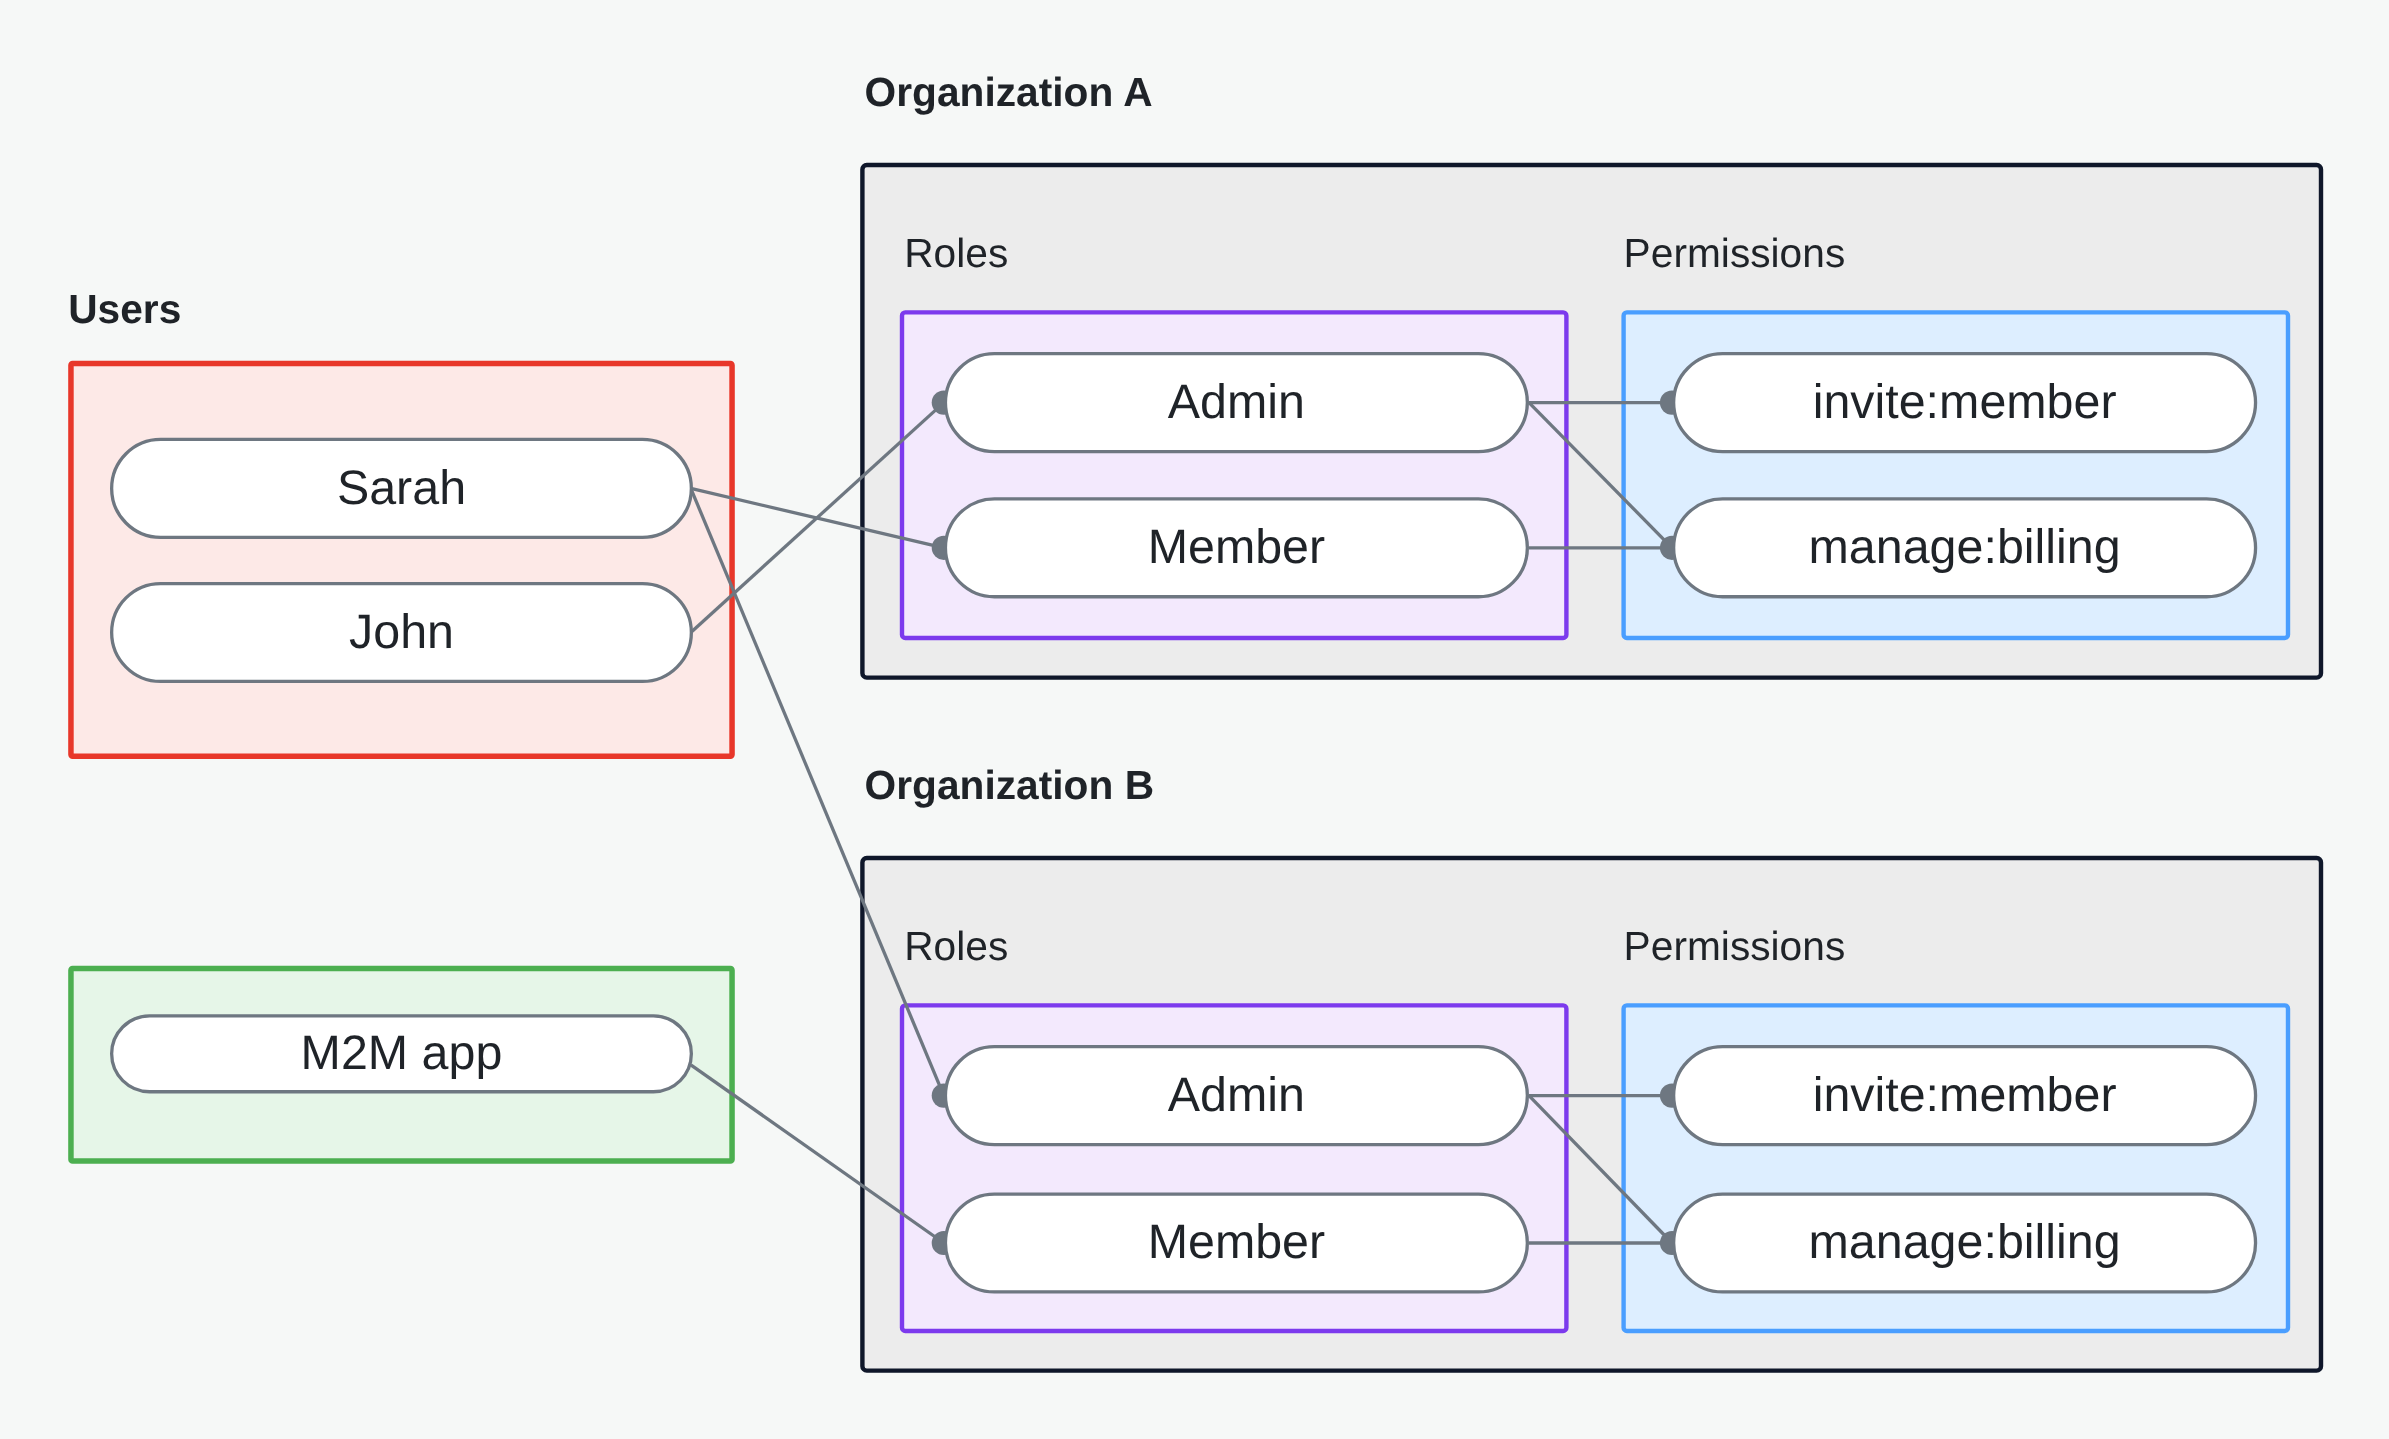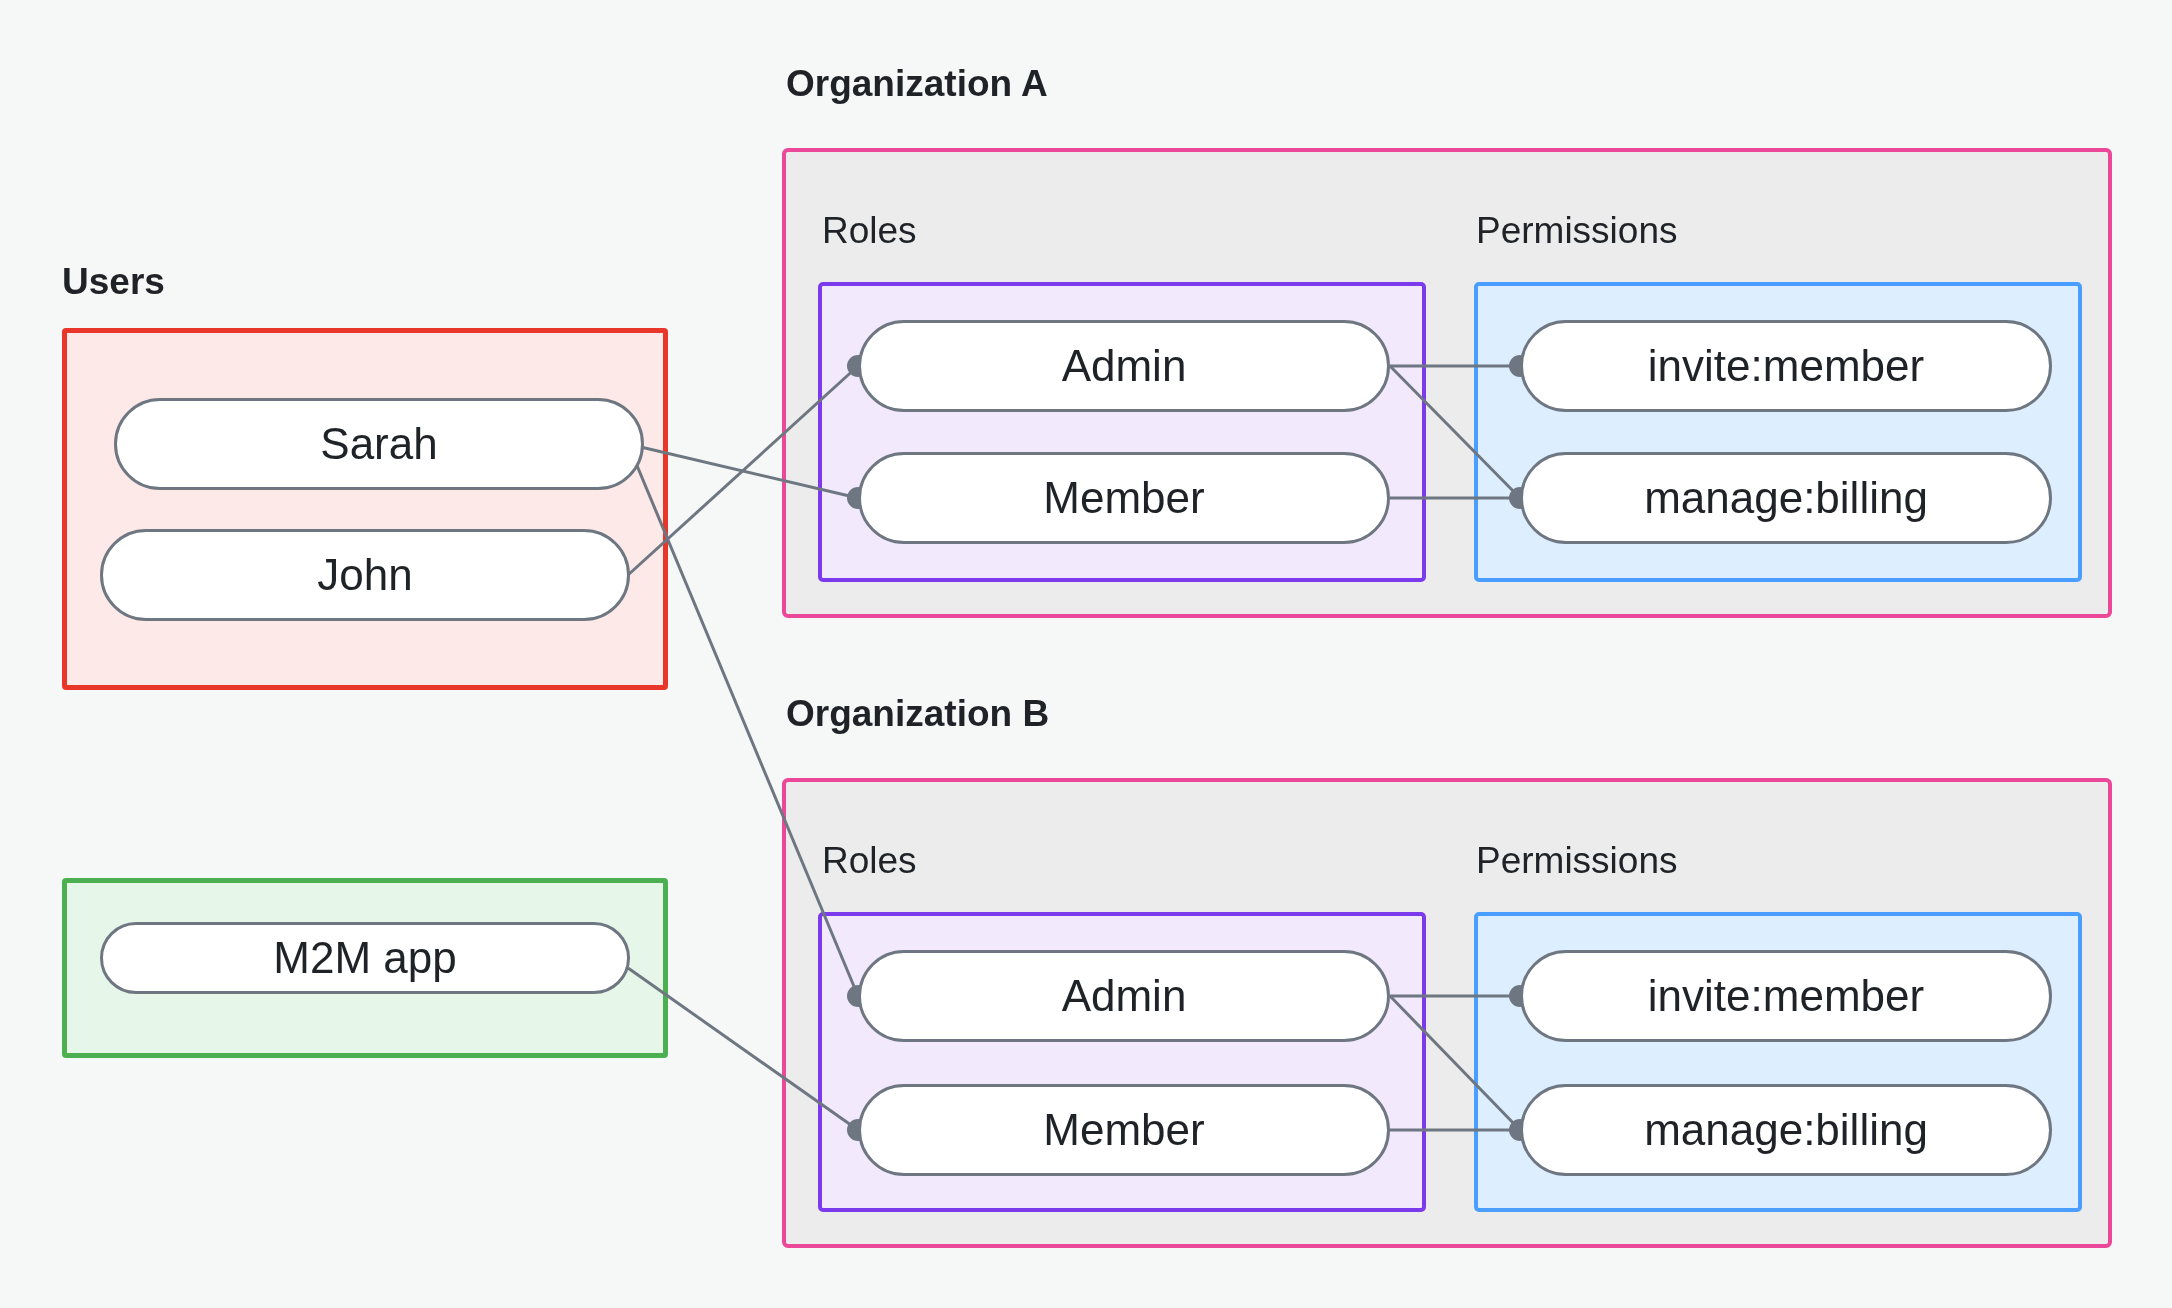--- a/index.html
+++ b/index.html
@@ -54,21 +54,21 @@
   }
   .region-m2m {
     border: 5px solid #4caf50;
     background: #e6f6e8;
   }
 
   
   .org-box {
     position: absolute;
     box-sizing: border-box;
-    border: 4px solid #ec4899;
+    border: 4px solid #0f172a;
     background: #ececec;
     border-radius: 6px;
   }
   .panel-title {
     position: absolute;
     font-size: 37px;
     font-weight: 400;
     line-height: 1;
     white-space: nowrap;
     color: #1f2328;
@@ -144,21 +144,21 @@
       <circle cx="1520" cy="498" r="11"></circle>
       <circle cx="1520" cy="996" r="11"></circle>
       <circle cx="1520" cy="1130" r="11"></circle>
     </g>
   </svg>
 
   <div class="group-label" style="left:62px; top:248px;margin-top:15px;">Users</div>
 
   <div class="region region-users" style="left:62px; top:328px; width:606px; height:362px;"></div>
 
-  <div class="node" style="left:114px; top:398px; width:530px; height:92px;">Sarah</div>
+  <div class="node" style="left:100px; top:398px; width:530px; height:92px;">Sarah</div>
 
   <div class="node" style="left:100px; top:529px; width:530px; height:92px;">John</div>
 
 
   <div class="region region-m2m" style="left:62px; top:878px; width:606px; height:180px;"></div>
 
   <div class="node" style="left:100px; top:922px; width:530px; height:72px;">M2M app</div>
 
   <div class="group-label" style="left:786px; top:65px;">Organization A</div>
 

